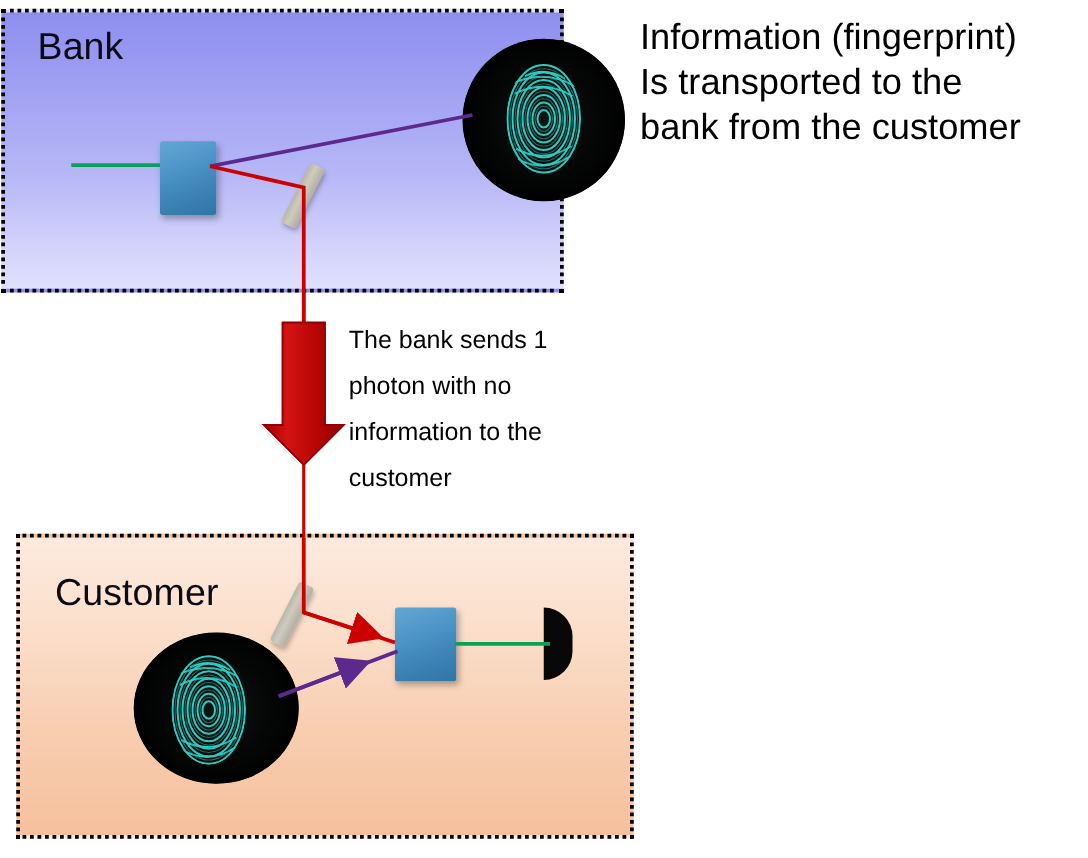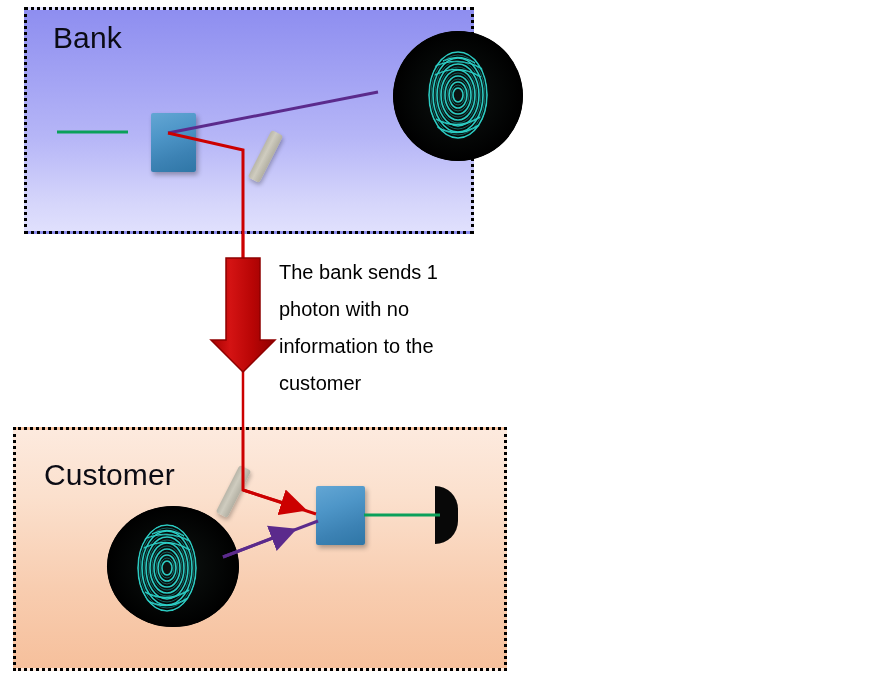--- a/index.html
+++ b/index.html
@@ -19,21 +19,21 @@
     overflow: hidden;
   }
 
   
   .panel {
     position: absolute;
     box-sizing: border-box;
     border: 3px dotted #000000;
   }
   #bank-panel {
-    left: 24px;
+    left: 1px;
     top: 7px;
     width: 450px;
     height: 227px;
     background: linear-gradient(to bottom, #8e8ef0 0%, #9a9af2 18%, #b6b6f7 58%, #d6d6fb 88%, #e0e0fd 100%);
   }
   #customer-panel {
     left: 13px;
     top: 427px;
     width: 494px;
     height: 244px;
@@ -277,19 +277,22 @@
 
     <polyline points="243,430 243,490 316,514" fill="none" stroke="#cc0000" stroke-width="3"></polyline>
     <line x1="243" y1="490" x2="293" y2="506" stroke="#cc0000" stroke-width="3" marker-end="url(#arrowRed)"></line>
 
     <line x1="223" y1="557" x2="318" y2="521" stroke="#5b2a8c" stroke-width="3"></line>
     <line x1="223" y1="557" x2="283" y2="534" stroke="#5b2a8c" stroke-width="3" marker-end="url(#arrowPurple)"></line>
 
     <line x1="364" y1="515" x2="440" y2="515" stroke="#0aa05a" stroke-width="3"></line>
   </svg>
 
+  <div class="callout" id="callout-bank">Information (fingerprint)
+Is transported to the
+bank from the customer</div>
 
   <div class="callout" id="callout-photon">The bank sends 1
 photon with no
 information to the
 customer</div>
 
 </div>
 
 </body></html>

